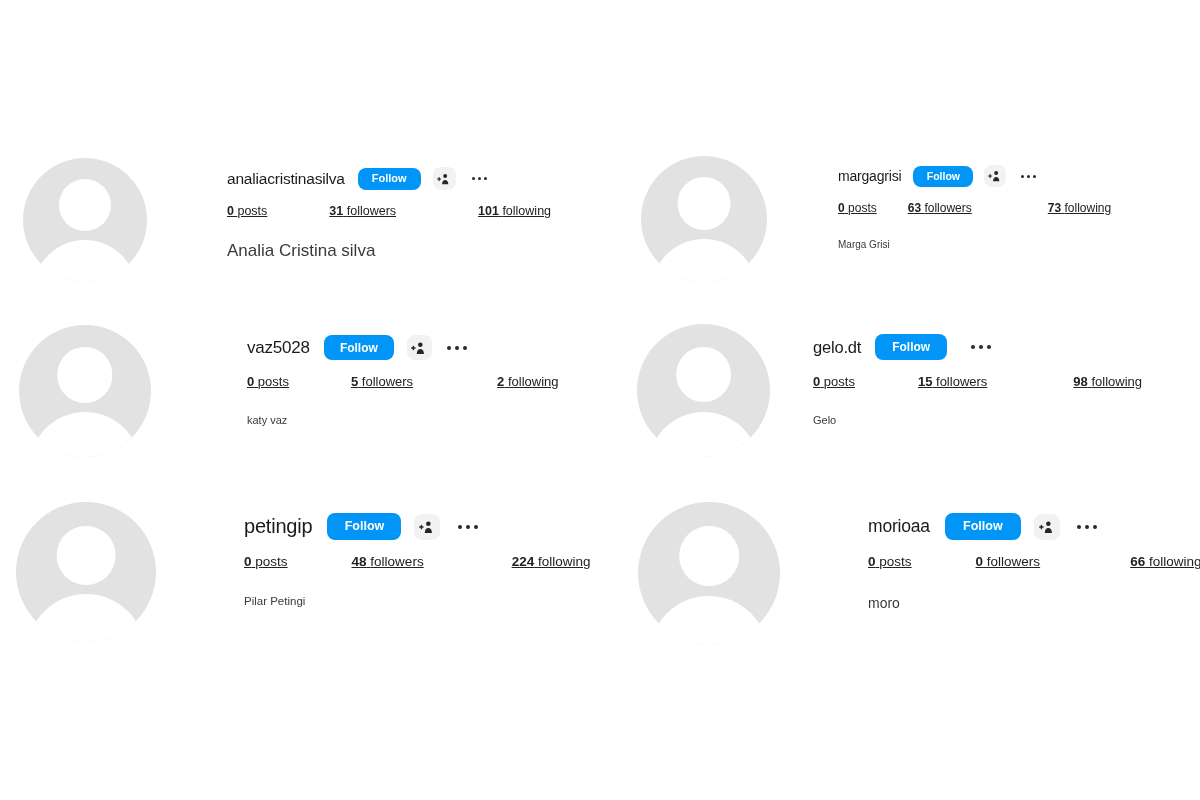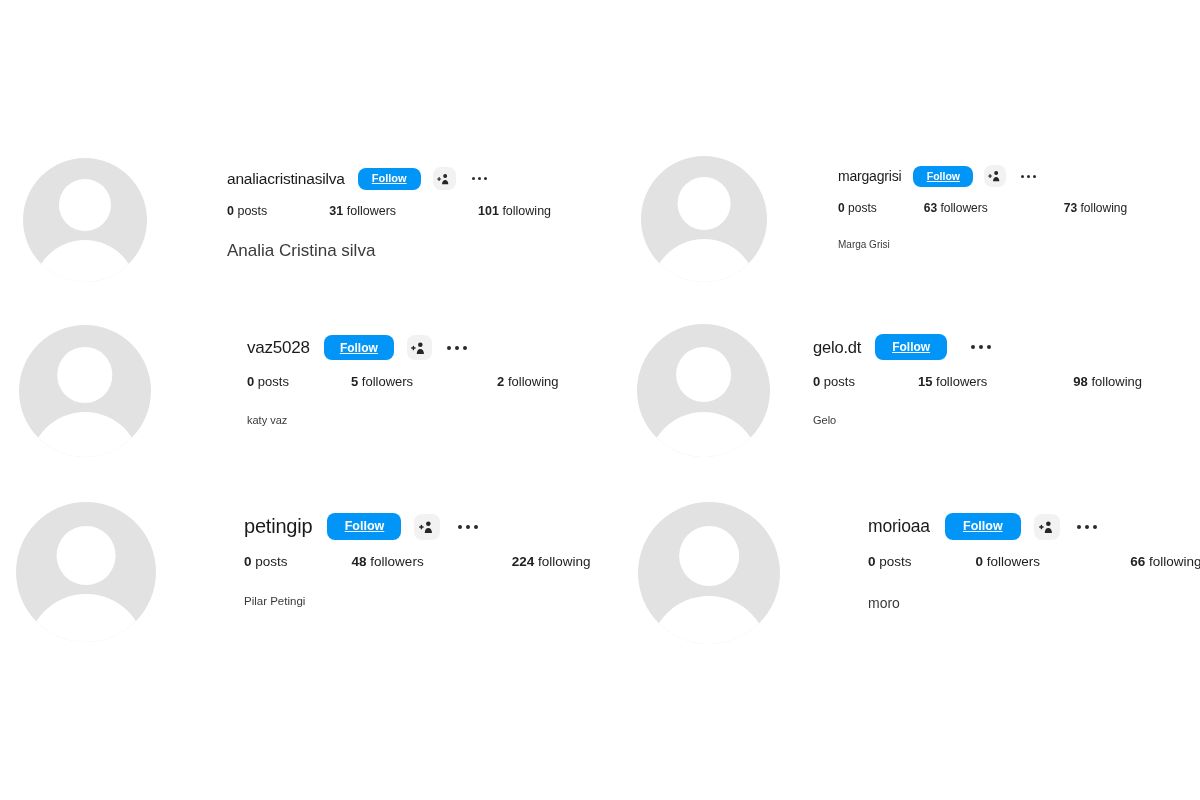--- a/index.html
+++ b/index.html
@@ -84,21 +84,20 @@
     font-weight: 700;
     border: none;
     border-radius: 8px;
     text-align: center;
     white-space: nowrap;
     cursor: pointer;
     line-height: 1;
     display: flex;
     align-items: center;
     justify-content: center;
-    text-decoration: underline;
   }
 
   .icon-btn {
     background: #f2f2f2;
     border-radius: 8px;
     display: flex;
     align-items: center;
     justify-content: center;
     cursor: pointer;
     flex: 0 0 auto;
@@ -117,21 +116,21 @@
     border-radius: 50%;
     background: #2a2a2a;
   }
 
   .stats {
     display: flex;
     color: #222222;
     white-space: nowrap;
   }
   .stats .stat b { font-weight: 700; }
-  .stats .stat { font-weight: 400; }
+  .stats .stat { font-weight: 400; text-decoration: underline; }
 
   .fullname {
     color: #3a3a3a;
     font-weight: 400;
     white-space: nowrap;
   }
 
   
   #profile-grid { filter: blur(0.18px); }
 </style>
@@ -186,21 +185,21 @@
             </svg>
           </div>
           <div class="more-btn" style="width: 28px; height: 22px; margin-left: 8px;">
             <span style="width: 3px; height: 3px; margin-left: 0px;"></span>
             <span style="width: 3px; height: 3px; margin-left: 3px;"></span>
             <span style="width: 3px; height: 3px; margin-left: 3px;"></span>
           </div>
         </div>
         <div class="stats" style="font-size: 12px; margin-top: 14px;">
           <div class="stat" style="margin-left: 0px;"><b>0</b> <span>posts</span></div>
-          <div class="stat" style="margin-left: 47px;"><b>63</b> <span>followers</span></div>
+          <div class="stat" style="margin-left: 31px;"><b>63</b> <span>followers</span></div>
           <div class="stat" style="margin-left: 76px;"><b>73</b> <span>following</span></div>
         </div>
         <div class="fullname" style="font-size: 10px; margin-top: 24px;">Marga Grisi</div>
       </div>
     </div>
     <div class="profile-card" style="left: 19px; top: 325px;">
       <div class="avatar" style="width: 132px; height: 132px; background: rgb(226, 226, 226);">
         <div class="head"></div>
         <div class="shoulders"></div>
       </div>

